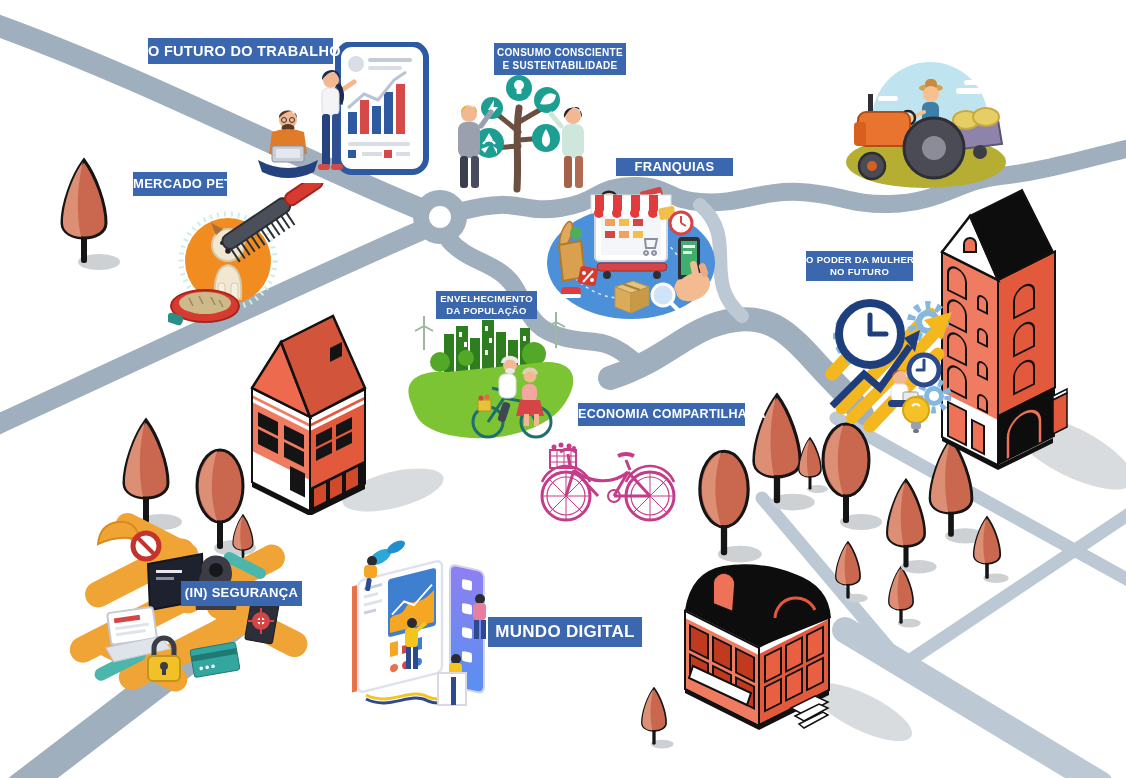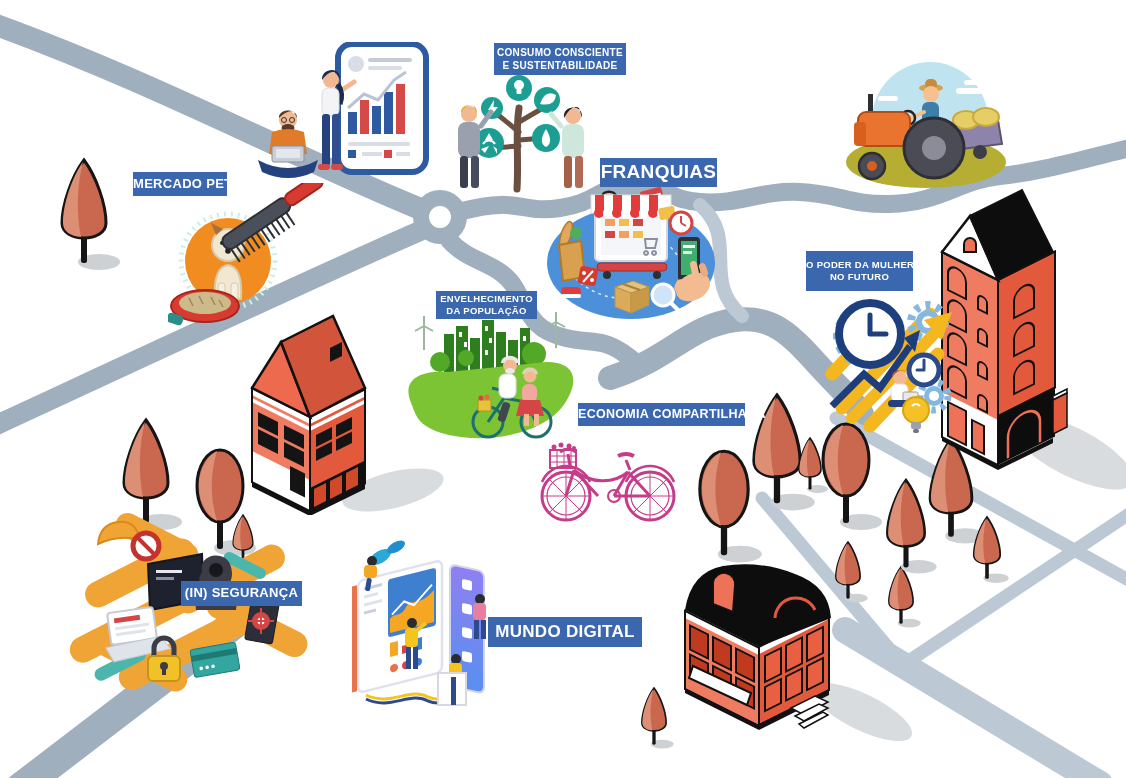--- a/index.html
+++ b/index.html
@@ -668,36 +668,39 @@
         <rect x="131" y="117" width="5" height="19" fill="#2e4a8e"></rect>
     </g>
     <g>
       <circle cx="106" cy="156" r="5" fill="#2b2b33"></circle>
       <rect x="99" y="160" width="13" height="14" rx="4" fill="#f5c51e"></rect>
       <rect x="88" y="170" width="28" height="32" fill="#fff" stroke="#d8d8e4" stroke-width="2"></rect>
       <rect x="101" y="174" width="5" height="28" fill="#2e4a8e"></rect>
     </g>
   </svg>
 
+  <div class="lbl" style="left:148px;top:38px;width:185px;height:26px;font-size:14.5px">
+    <span>O FUTURO DO TRABALHO</span>
+  </div>
 
   <div class="lbl" style="left:494px;top:43px;width:132px;height:32px;font-size:10px">
     <span>CONSUMO CONSCIENTE</span>
     <span>E SUSTENTABILIDADE</span>
   </div>
 
 
   <div class="lbl" style="left:133px;top:172px;width:94px;height:24px;font-size:13px">
     <span>MERCADO PET</span>
   </div>
 
-  <div class="lbl" style="left:600px;top:158px;width:117px;height:29px;font-size:19px">
+  <div class="lbl" style="left:616px;top:158px;width:117px;height:18px;font-size:13px">
     <span>FRANQUIAS</span>
   </div>
 
-  <div class="lbl" style="left:806px;top:251px;width:107px;height:40px;font-size:9.5px">
+  <div class="lbl" style="left:806px;top:251px;width:107px;height:30px;font-size:9.5px">
     <span>O PODER DA MULHER</span>
     <span>NO FUTURO</span>
   </div>
 
   <div class="lbl" style="left:436px;top:291px;width:101px;height:28px;font-size:9.5px">
     <span>ENVELHECIMENTO</span>
     <span>DA POPULAÇÃO</span>
   </div>
 
   <div class="lbl" style="left:578px;top:403px;width:167px;height:23px;font-size:12.5px">

